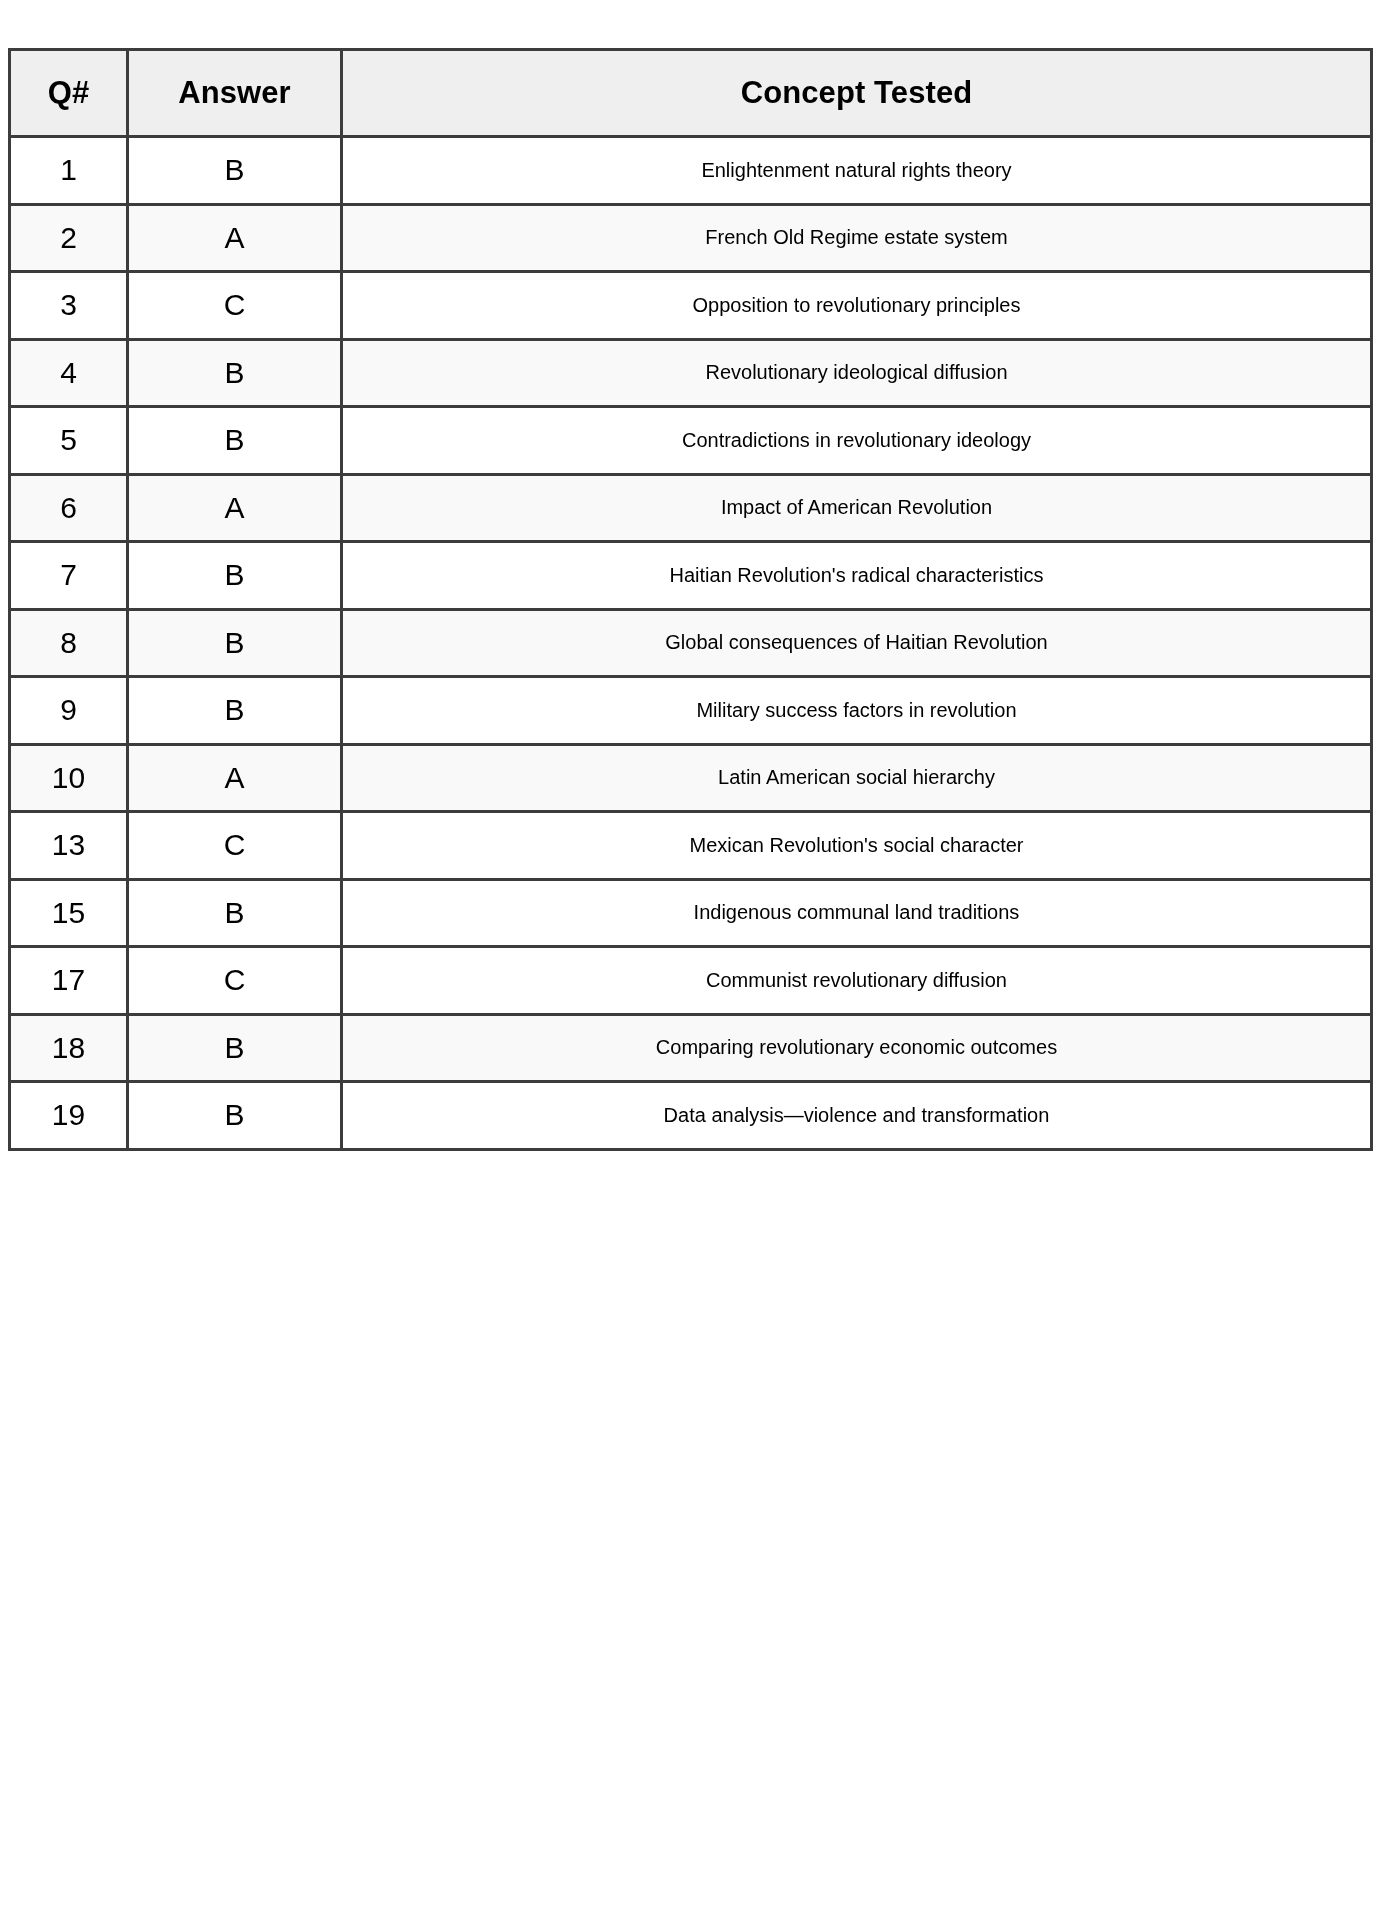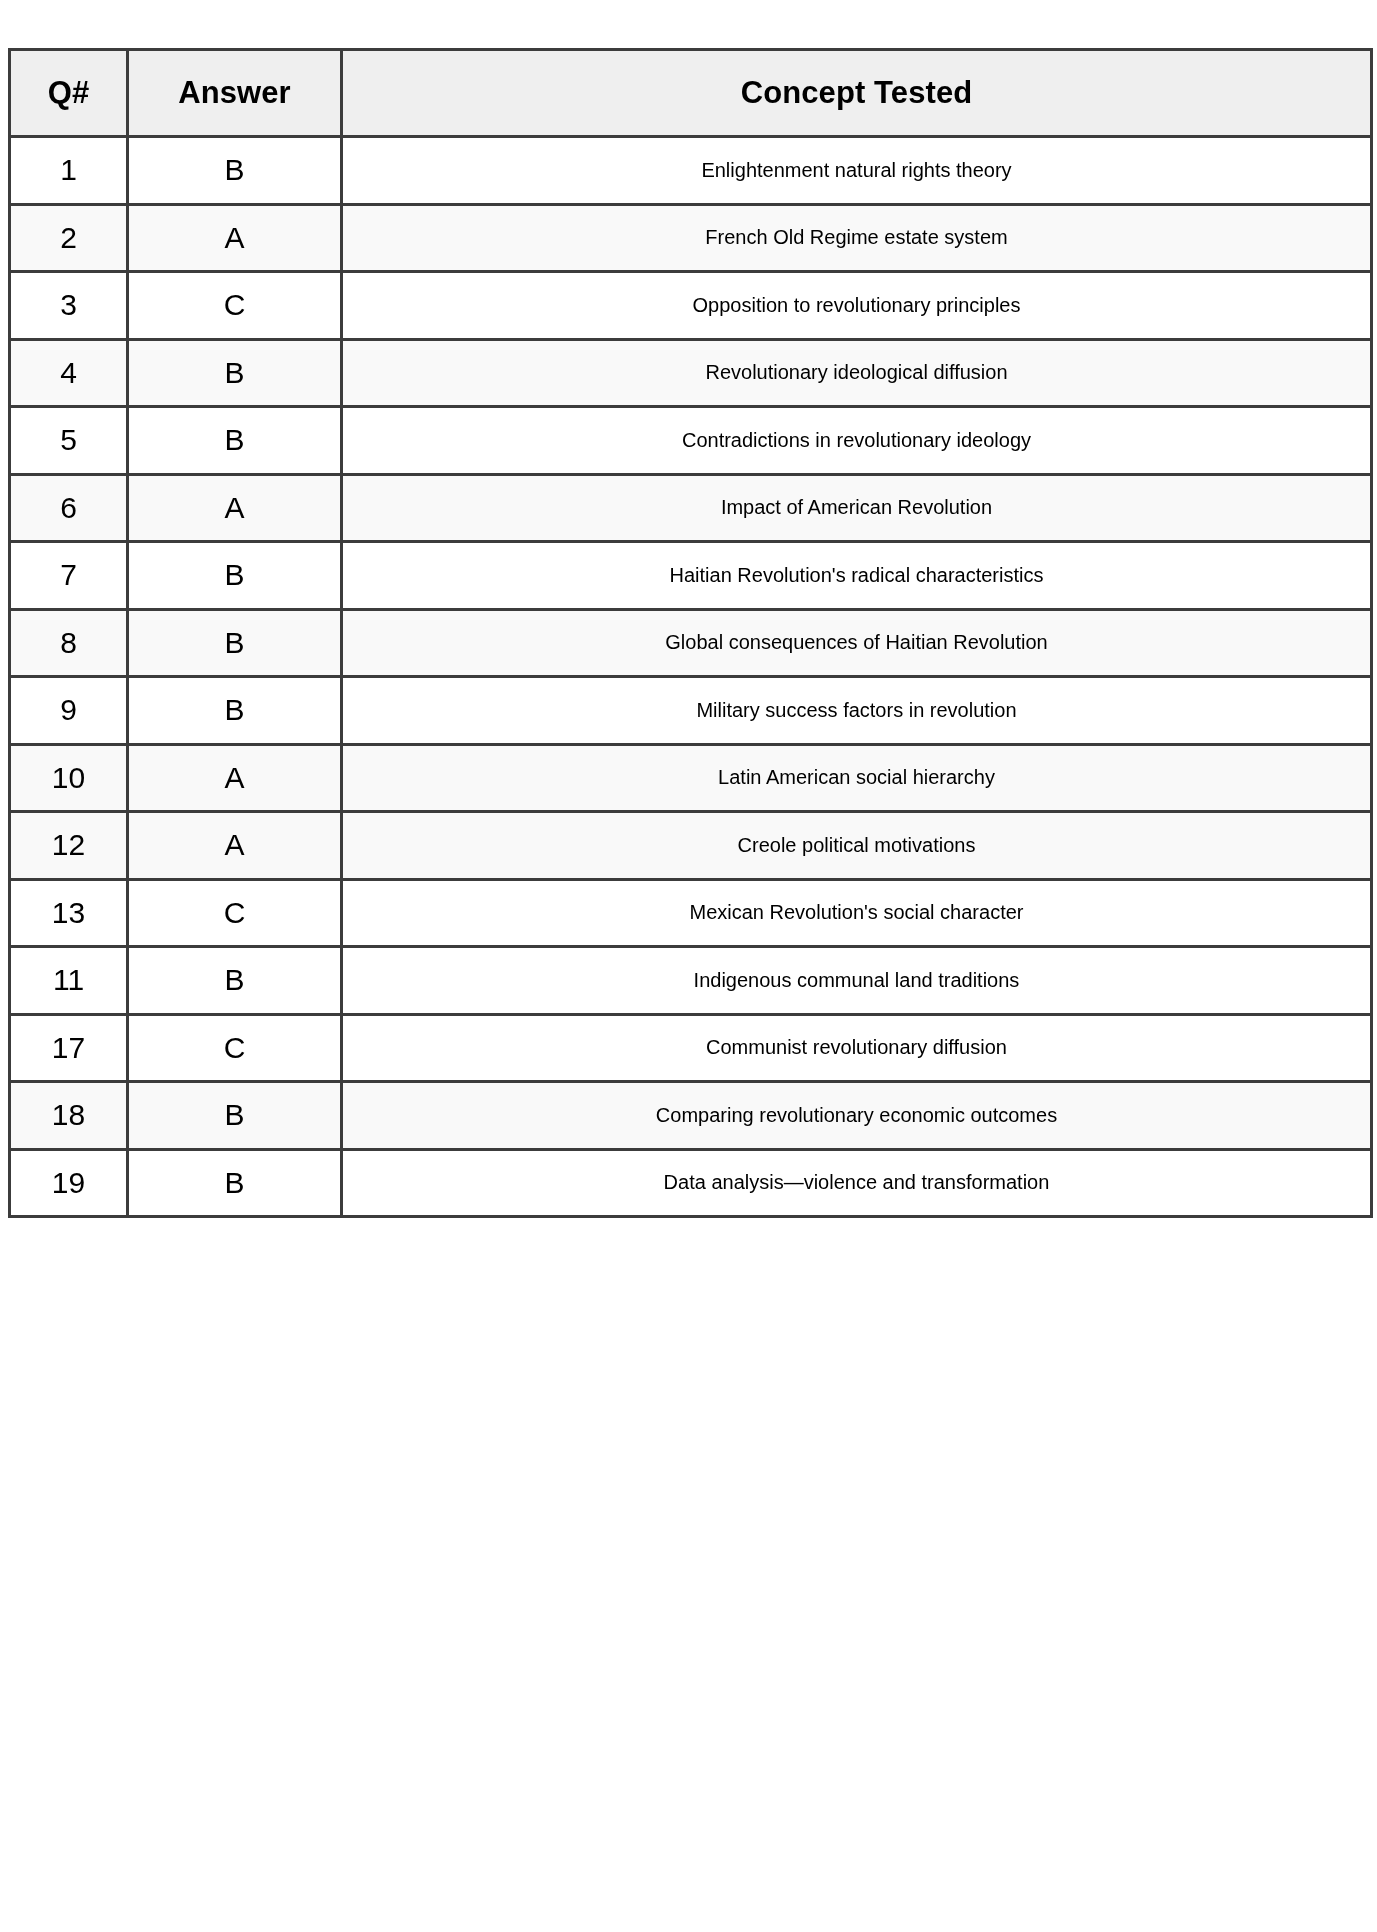--- a/index.html
+++ b/index.html
@@ -130,32 +130,27 @@
         <tr>
           <td class="cell-q">9</td>
           <td class="cell-ans">B</td>
           <td class="cell-conc">Military success factors in revolution</td>
         </tr>
         <tr class="stripe">
           <td class="cell-q">10</td>
           <td class="cell-ans">A</td>
           <td class="cell-conc">Latin American social hierarchy</td>
         </tr>
-        <tr class="stripe">
-          <td class="cell-q">12</td>
-          <td class="cell-ans">A</td>
-          <td class="cell-conc">Creole political motivations</td>
-        </tr>
         <tr>
           <td class="cell-q">13</td>
           <td class="cell-ans">C</td>
           <td class="cell-conc">Mexican Revolution's social character</td>
         </tr>
         <tr>
-          <td class="cell-q">11</td>
+          <td class="cell-q">15</td>
           <td class="cell-ans">B</td>
           <td class="cell-conc">Indigenous communal land traditions</td>
         </tr>
         <tr>
           <td class="cell-q">17</td>
           <td class="cell-ans">C</td>
           <td class="cell-conc">Communist revolutionary diffusion</td>
         </tr>
         <tr class="stripe">
           <td class="cell-q">18</td>

